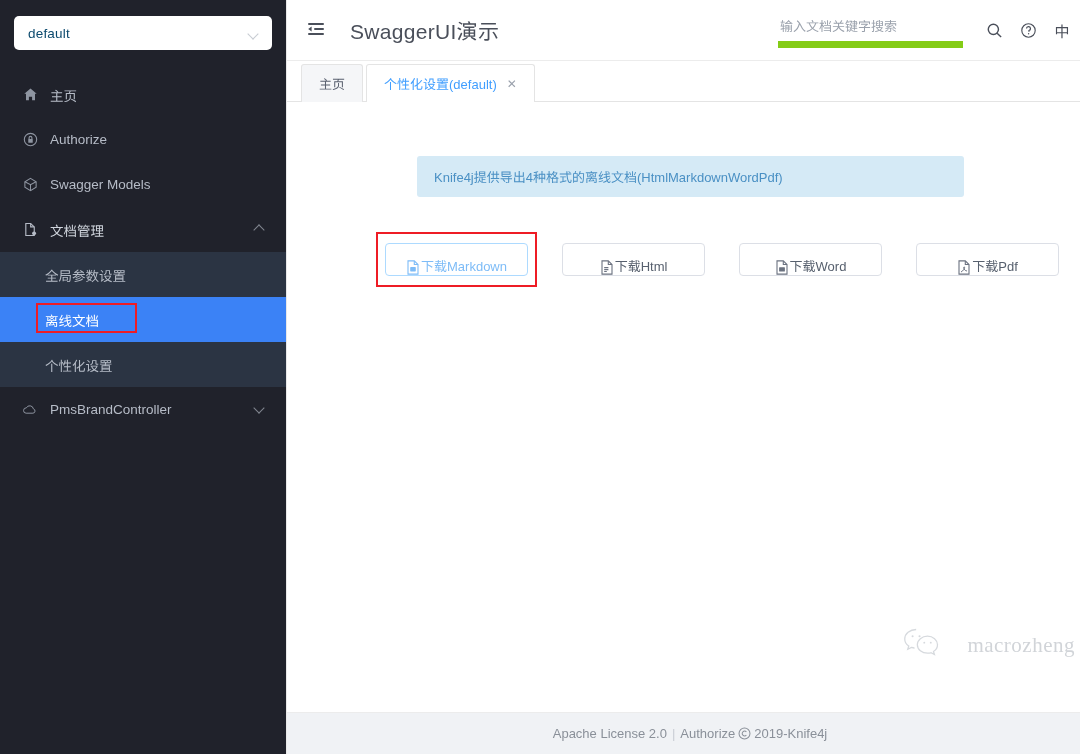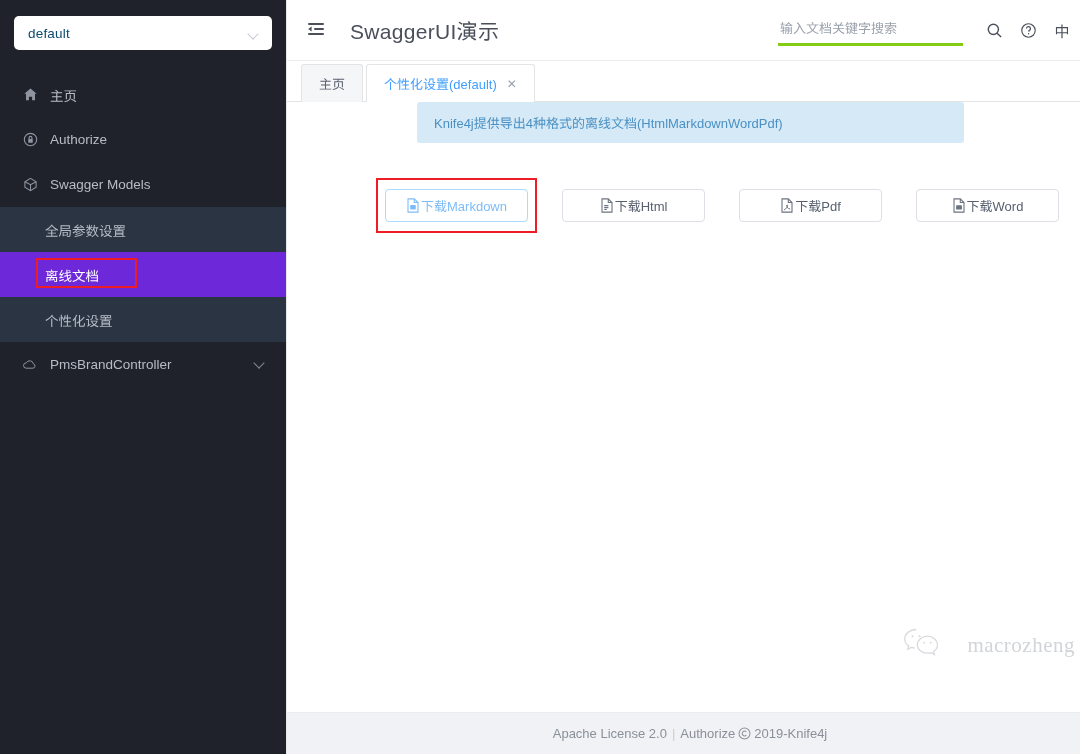--- a/index.html
+++ b/index.html
@@ -87,21 +87,21 @@
   .sub-item {
     height: 45px;
     display: flex; align-items: center;
     padding-left: 45px;
     font-size: 13.5px;
     color: #b6bcc7;
     cursor: pointer;
     position: relative;
   }
   .sub-item.active {
-    background: #6d28d9;
+    background: #3b82f6;
     color: #ffffff;
   }
   .sub-item .redbox {
     position: absolute;
     left: 36px; top: 6px;
     width: 101px; height: 30px;
     border: 2.5px solid #ee1c25;
     pointer-events: none;
   }
 
@@ -131,21 +131,21 @@
     letter-spacing: .3px;
     white-space: nowrap;
   }
   .topbar-right {
     margin-left: auto;
     display: flex; align-items: center;
     gap: 0;
   }
   .search-field {
     width: 185px;
-    border-bottom: 3px solid #84cc16;
+    border-bottom: 7px solid #84cc16;
     padding: 4px 2px 6px 2px;
     margin-right: 14px;
   }
   .search-field input {
     border: none; outline: none;
     width: 100%;
     font-size: 13px;
     color: #5b6270;
     font-family: inherit;
     background: transparent;
@@ -206,20 +206,21 @@
 
   
   .content {
     flex: 1;
     position: relative;
     background: #ffffff;
     padding: 0 34px;
     overflow: hidden;
   }
   .alert-info {
+    margin-top: 54px;
     margin-left: 96px;
     width: 547px;
     min-height: 41px;
     background: #d5eaf6;
     border-radius: 3px;
     display: flex; align-items: center;
     padding: 0 17px;
     color: #4a90c4;
     font-size: 13px;
   }
@@ -229,21 +230,21 @@
     display: flex;
     align-items: center;
     gap: 0;
   }
   .dl-btn {
     height: 33px;
     min-width: 143px;
     border: 1px solid #dcdfe6;
     background: #ffffff;
     border-radius: 4px;
-    display: inline-flex; align-items: center; justify-content: center;
+    display: inline-flex; align-items: flex-end; justify-content: center;
     font-size: 13px;
     color: #57606e;
     cursor: pointer;
     font-family: inherit;
     padding: 0 14px;
     gap: 1px;
   }
   .dl-btn .f-icon { width: 14px; height: 15px; flex: 0 0 14px; display: block; }
   .dl-btn.primary {
     color: #7ebcf7;
@@ -330,20 +331,31 @@
       <div class="menu-item">
         <span class="mi-icon">
           <svg width="15" height="15" viewBox="0 0 16 16" fill="none" stroke="#8e95a1" stroke-width="1.1">
             <path d="M8 1.5 14 5v6l-6 3.5L2 11V5z"></path>
               <path d="M2 5l6 3.3L14 5M8 8.3v6.2"></path>
           </svg>
         </span>
         <span class="mi-label">Swagger Models</span>
       </div>
 
+      <div class="menu-item expanded">
+        <span class="mi-icon">
+          <svg width="15" height="15" viewBox="0 0 16 16" fill="none" stroke="#b6bcc7" stroke-width="1.2">
+            <path d="M3 1.6h5.2L12 5.2v9.2H3z"></path>
+              <path d="M8.2 1.6v3.6H12"></path>
+            <circle cx="11.8" cy="12.1" r="2.1" fill="#b6bcc7" stroke="none"></circle>
+          </svg>
+        </span>
+        <span class="mi-label">文档管理</span>
+        <span class="menu-arrow"></span>
+      </div>
 
       <div class="submenu">
         <div class="sub-item">
           <span>全局参数设置</span>
         </div>
         <div class="sub-item active">
           <span>离线文档</span>
           <span class="redbox"></span>
         </div>
         <div class="sub-item">
@@ -442,37 +454,37 @@
             <span>下载Html</span>
           </button>
         </span>
 
         <span class="btn-slot">
           <button class="dl-btn">
             <span class="f-icon">
               <svg width="14" height="15" viewBox="0 0 14 15" fill="none" stroke="#6b7280" stroke-width="1.1">
                 <path d="M2 .9h6.3L12 4.5v9.6H2z"></path>
                   <path d="M8.3.9v3.6H12"></path>
-                <path d="M4 12c2.3-1.2 3.6-3.4 3.6-4.6 0-.7-.9-.8-.9.2 0 1.5 1.6 3.4 3.3 3.4" stroke-width="1"></path>
+                <rect x="4.1" y="7.2" width="5.8" height="4.2" rx=".5" fill="#6b7280" stroke="none"></rect>
               </svg>
             </span>
-            <span>下载Pdf</span>
+            <span>下载Word</span>
           </button>
         </span>
 
         <span class="btn-slot">
           <button class="dl-btn">
             <span class="f-icon">
               <svg width="14" height="15" viewBox="0 0 14 15" fill="none" stroke="#6b7280" stroke-width="1.1">
                 <path d="M2 .9h6.3L12 4.5v9.6H2z"></path>
                   <path d="M8.3.9v3.6H12"></path>
-                <rect x="4.1" y="7.2" width="5.8" height="4.2" rx=".5" fill="#6b7280" stroke="none"></rect>
+                <path d="M4 12c2.3-1.2 3.6-3.4 3.6-4.6 0-.7-.9-.8-.9.2 0 1.5 1.6 3.4 3.3 3.4" stroke-width="1"></path>
               </svg>
             </span>
-            <span>下载Word</span>
+            <span>下载Pdf</span>
           </button>
         </span>
 
       </div>
 
       <div class="watermark">
         <span>
           <svg width="42" height="34" viewBox="0 0 46 36" fill="none" stroke="#cfd3d8" stroke-width="1.4">
             <path d="M15.5 3.2C8.6 3.2 3 7.8 3 13.5c0 3.1 1.7 5.9 4.4 7.8l-1.1 3.6 4-2a16 16 0 0 0 3.5.6"></path>
             <circle cx="11.6" cy="10.6" r="1.15" fill="#cfd3d8" stroke="none"></circle>

